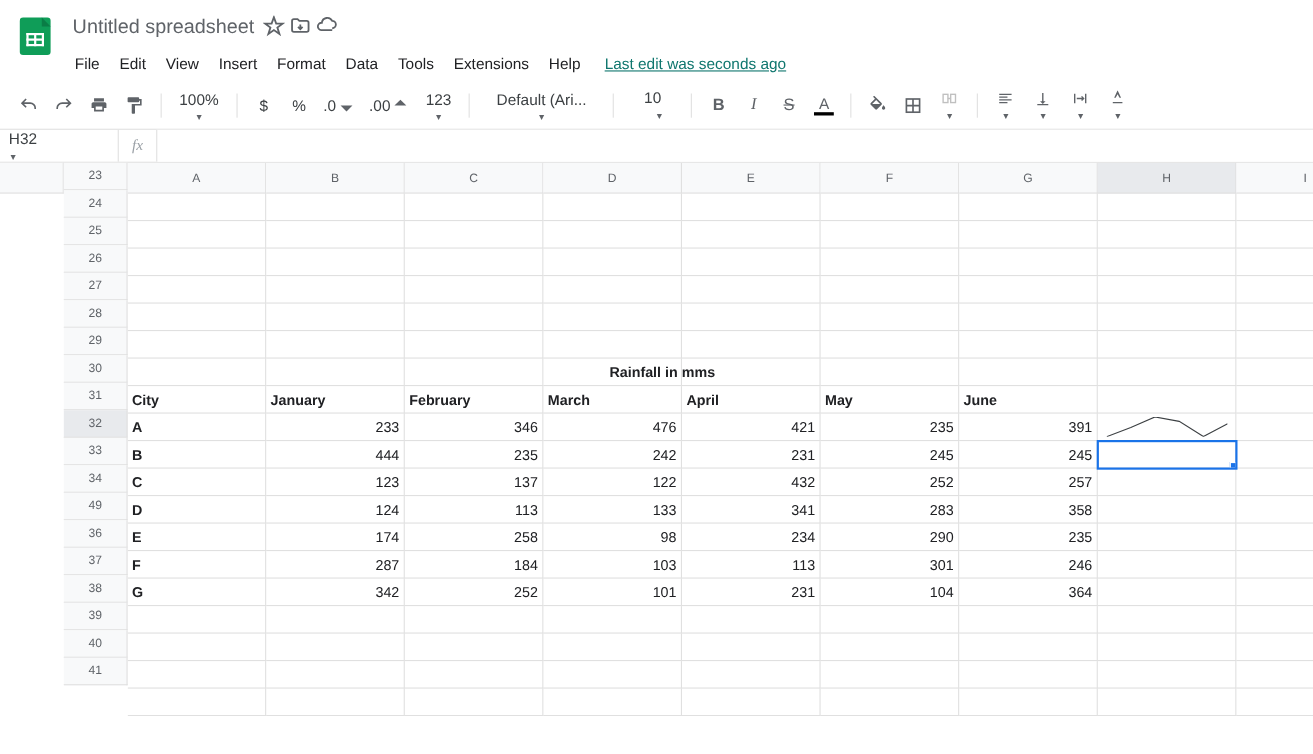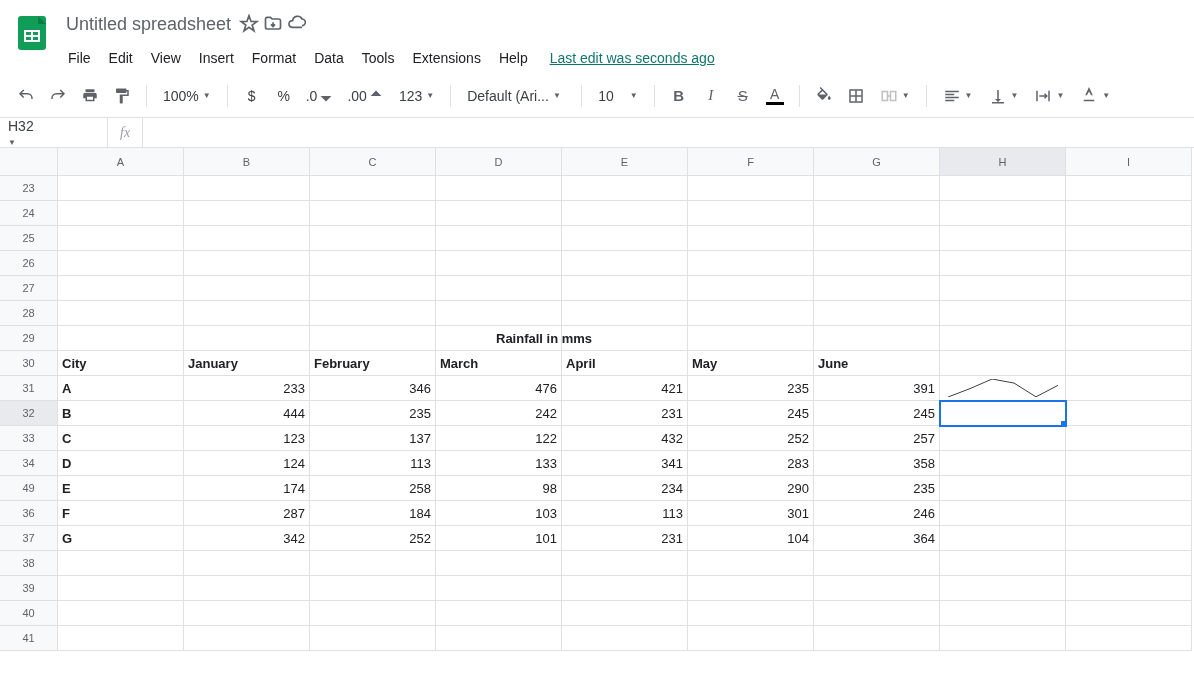--- a/index.html
+++ b/index.html
@@ -16,33 +16,33 @@
   
   .menu-row { display: flex; align-items: center; gap: 2px; height: 32px; margin-top: 2px; }
   .menu-item { font-size: 14px; color: #202124; padding: 4px 8px; cursor: pointer; border-radius: 4px; }
   .last-edit { font-size: 14px; color: #0f766e; text-decoration: underline; margin-left: 12px; cursor: pointer; }
   
   .toolbar { display: flex; align-items: center; padding: 6px 12px; border-bottom: 1px solid #e0e0e0; gap: 4px; height: 44px; }
   .tb-btn { display: flex; align-items: center; justify-content: center; min-width: 28px; height: 28px; color: #5f6368; cursor: pointer; border-radius: 2px; padding: 0 4px; }
   .tb-btn svg { width: 18px; height: 18px; }
   .tb-sep { width: 1px; height: 22px; background: #e0e0e0; margin: 0 6px; }
   .tb-text { font-size: 14px; color: #3c4043; }
-  .tb-dropdown { display: flex; align-items: center; gap: 4px; padding: 0 6px; cursor: pointer; height: 28px; }
+  .tb-dropdown { display: flex; align-items: center; gap: 4px; padding: 0 6px; cursor: pointer; height: 28px; flex-direction: column; }
   .tb-caret { font-size: 8px; color: #5f6368; }
   .text-color-btn { display: flex; flex-direction: column; align-items: center; gap: 0; }
   .underline-bar { width: 18px; height: 3px; background: #000; }
   
   .formula-bar { display: flex; align-items: center; border-bottom: 1px solid #e0e0e0; height: 30px; }
   .name-box { width: 108px; padding: 0 8px; font-size: 14px; color: #3c4043; border-right: 1px solid #e0e0e0; height: 100%; display: flex; align-items: flex-start; justify-content: space-between; flex-direction: column; }
   .name-caret { font-size: 8px; color: #5f6368; }
   .fx-label { font-style: italic; color: #9aa0a6; padding: 0 12px; font-size: 14px; font-family: serif; }
   .formula-input { flex: 1; height: 100%; border: none; outline: none; font-size: 14px; padding: 0 6px; border-left: 1px solid #e0e0e0; }
   
   .grid-container { display: flex; }
-  .row-headers { display: flex; flex-direction: column; }
+  .row-headers { display: flex; flex-direction: row; }
   .corner { width: 58px; height: 28px; background: #f8f9fa; border-right: 1px solid #e0e0e0; border-bottom: 1px solid #e0e0e0; }
   .row-header { width: 58px; height: 25px; background: #f8f9fa; border-right: 1px solid #e0e0e0; border-bottom: 1px solid #e0e0e0; display: flex; align-items: center; justify-content: center; font-size: 11px; color: #5f6368; cursor: pointer; }
   .row-header.selected { background: #e8eaed; }
   
   .grid-main { flex: 1; overflow: hidden; }
   .col-headers { display: flex; height: 28px; }
   .col-header { width: 126px; height: 28px; background: #f8f9fa; border-right: 1px solid #e0e0e0; border-bottom: 1px solid #e0e0e0; display: flex; align-items: center; justify-content: center; font-size: 11px; color: #5f6368; cursor: pointer; flex-shrink: 0; }
   .col-header.selected { background: #e8eaed; }
   
   .cells { position: relative; }

